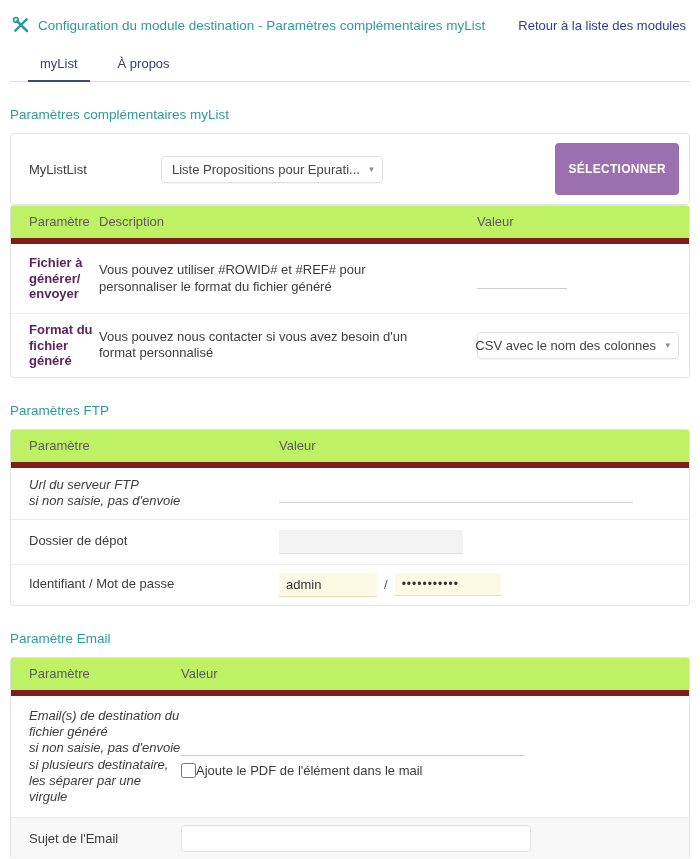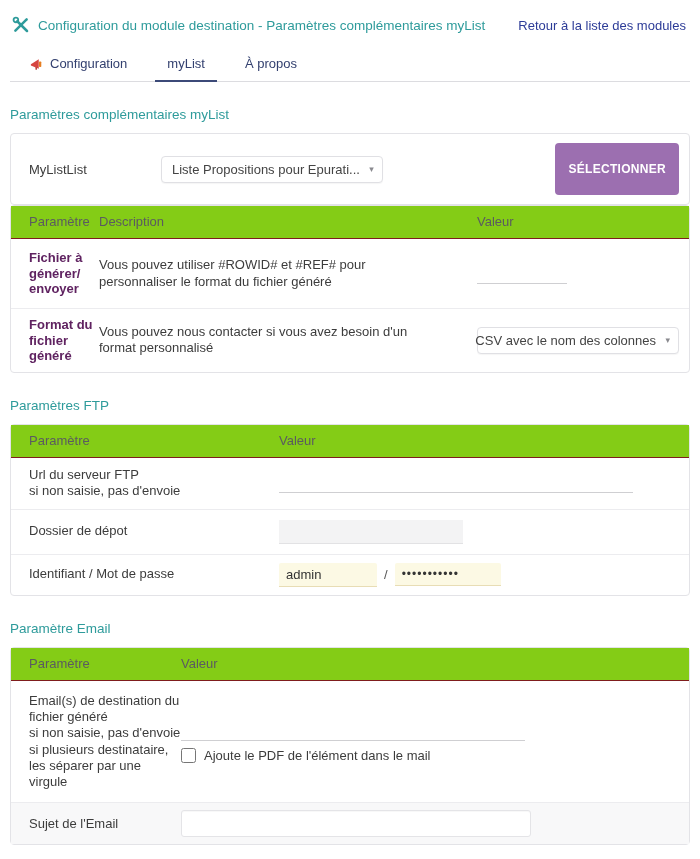--- a/index.html
+++ b/index.html
@@ -18,24 +18,24 @@
   
   h2.sec{color:#2e9b9b;font-size:13.5px;font-weight:normal;margin:25px 0 11px 0;}
   
   .box{border:1px solid #e3e3e7;border-radius:4px;background:#fff;}
   .row-box{display:flex;align-items:center;padding:9px 10px 9px 18px;}
   .plabel{width:132px;flex:0 0 auto;}
   .select{position:relative;display:inline-flex;align-items:center;border:1px solid #e0e0e4;border-radius:4px;background:#fff;box-shadow:0 1px 1px rgba(0,0,0,.04);padding:5px 22px 5px 10px;color:#444;cursor:pointer;white-space:nowrap;}
   .caret{position:absolute;right:8px;color:#8a8a8f;font-size:9px;}
   .spacer{flex:1;}
   .btn{background:#9c6fb0;color:#fff;border:none;border-radius:4px;font-family:inherit;font-size:12px;font-weight:bold;letter-spacing:.3px;padding:19px 13px;cursor:pointer;}
-  .thead{display:flex;background:#84cc16;color:#5b5b60;padding:8px 0;border-bottom:1px solid #7f1d1d;}
+  .thead{display:flex;background:#bef264;color:#5b5b60;padding:8px 0;border-bottom:6px solid #7f1d1d;}
   .trow{display:flex;align-items:center;border-bottom:1px solid #ececef;}
   .trow:last-child{border-bottom:none;}
-  .pre{white-space:pre-line;}
+  .pre{white-space:pre-line;font-style:italic;}
   .plum{color:#5f2260;font-weight:bold;}
   
   .g-c1{width:88px;padding-left:18px;box-sizing:border-box;flex:0 0 auto;line-height:1.2;}
   .g-c2{flex:1;padding-right:36px;line-height:1.25;}
   .g-c3{width:212px;flex:0 0 auto;box-sizing:border-box;padding-right:10px;}
   .r-gen1{padding:11px 0;}
   .r-gen2{padding:8px 0;}
   
   .f-c1{width:268px;padding-left:18px;box-sizing:border-box;flex:0 0 auto;line-height:1.25;}
   .f-c2{flex:1;display:flex;align-items:center;}
@@ -52,21 +52,21 @@
   .w90{width:88px;}
   .w355{width:352px;}
   .w345{width:342px;}
   .gray-in{border:none;border-bottom:1px solid #e2e2e4;background:#f3f3f4;width:172px;padding:4px 6px;outline:none;}
   .yellow-in{border:none;border-bottom:1px solid #e8ddb5;background:#fcf9e4;border-radius:2px 2px 0 0;padding:4px 7px;outline:none;}
   .w97{width:84px;}
   .w100{width:92px;letter-spacing:1px;font-size:12px;}
   .slash{margin:0 7px;color:#555;}
   .boxed-in{border:1px solid #e4e4e7;border-radius:3px;background:#fff;box-shadow:inset 0 1px 1px rgba(0,0,0,.03);padding:5px 8px;outline:none;}
   .sujet{width:332px;}
-  .chk-line{display:flex;align-items:flex-end;gap:8px;margin-top:7px;}
+  .chk-line{display:flex;align-items:flex-end;margin-top:7px;}
   .chk{width:15px;height:15px;margin:0;accent-color:#9c6fb0;}
   .sel-format{width:100%;box-sizing:border-box;justify-content:flex-end;}
 </style>
 </head>
 <body>
 
 <div class="page">
 
   <div class="header">
     <span class="tools">
@@ -76,30 +76,20 @@
           <line x1="19.5" y1="4.5" x2="4.5" y2="19.5"></line>
         </g>
         <circle cx="5.2" cy="5.2" r="3.1" fill="none" stroke="#2e9b9b" stroke-width="2.4"></circle>
       </svg>
     </span>
     <span class="title">Configuration du module destination - Paramètres complémentaires myList</span>
     <a class="back">Retour à la liste des modules</a>
   </div>
 
   <div class="tabs">
-    <div class="tab">
-      <span class="mega">
-        <svg viewBox="0 0 16 16" width="14" height="14">
-          <polygon points="1,8.2 10,2.5 10,13.5 1,9.6" fill="#d64541"></polygon>
-          <rect x="10.3" y="5.2" width="2.6" height="6.2" rx="0.8" fill="#e67e22"></rect>
-          <rect x="6.2" y="11.5" width="1.8" height="3.2" rx="0.6" fill="#b8443c"></rect>
-        </svg>
-      </span>
-      <span>Configuration</span>
-    </div>
     <div class="tab active">
       <span>myList</span>
     </div>
     <div class="tab">
       <span>À propos</span>
     </div>
   </div>
 
   <h2 class="sec">Paramètres complémentaires myList</h2>
   <div class="box row-box">

